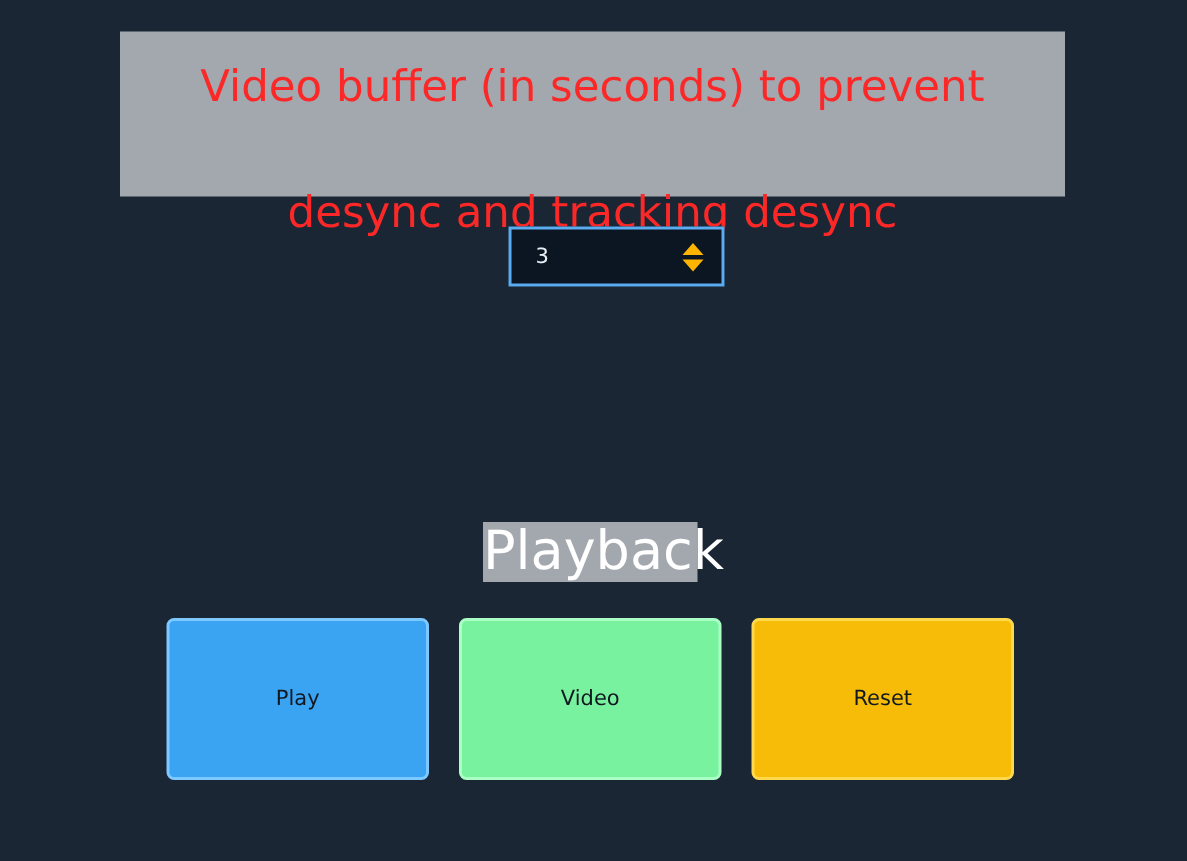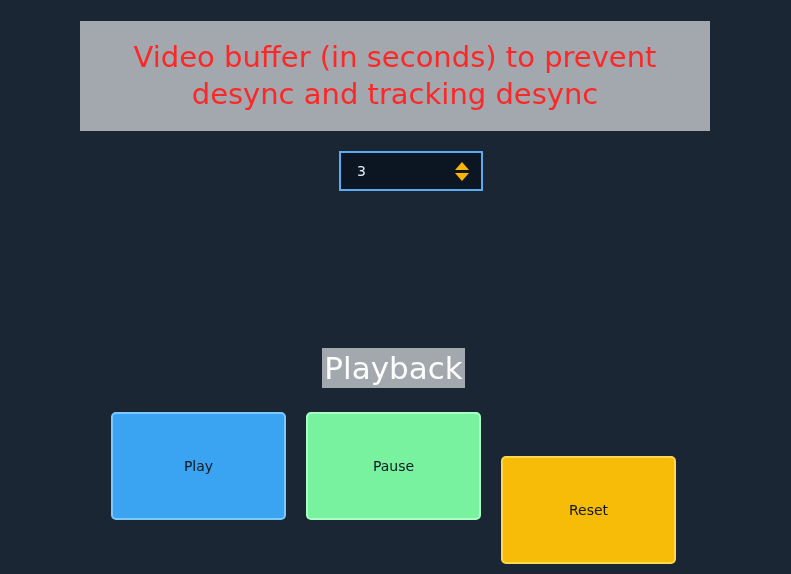--- a/index.html
+++ b/index.html
@@ -35,20 +35,21 @@
     box-sizing: border-box;
   }
   .header-line {
     color: #fc2828;
     font-size: 29px;
     line-height: 37px;
     font-weight: 400;
     white-space: nowrap;
     text-align: center;
     letter-spacing: 0px;
+    margin-top: 47px;
   }
 
   
   .spin-wrap {
     position: absolute;
     left: 339px;
     top: 151px;
     width: 144px;
     height: 40px;
     box-sizing: border-box;
@@ -92,21 +93,21 @@
 
   
   .playback-label {
     position: absolute;
     left: 322px;
     top: 348px;
     width: 143px;
     height: 40px;
     background: #a3a8ae;
     color: #ffffff;
-    font-size: 31px;
+    font-size: 36px;
     line-height: 40px;
     text-align: center;
     box-sizing: border-box;
     white-space: nowrap;
   }
 
   
   .btn {
     position: absolute;
     top: 412px;
@@ -129,21 +130,20 @@
   }
   .btn-pause {
     left: 306px;
     background: #79f2a0;
     border: 2px solid #a9ffc4;
   }
   .btn-reset {
     left: 501px;
     background: #f6bc08;
     border: 2px solid #ffd84d;
-    margin-top: 44px;
   }
 </style>
 </head>
 <body>
 
 <div class="screen">
 
   <div class="header-panel">
     <div class="header-line">Video buffer (in seconds) to prevent</div>
     <div class="header-line">desync and tracking desync</div>
@@ -157,20 +157,20 @@
     </div>
   </div>
 
   <div class="playback-label">Playback</div>
 
   <div class="btn btn-play">
     <span>Play</span>
   </div>
 
   <div class="btn btn-pause">
-    <span>Pause</span>
+    <span>Video</span>
   </div>
 
   <div class="btn btn-reset">
     <span>Reset</span>
   </div>
 
 </div>
 
 </body></html>

